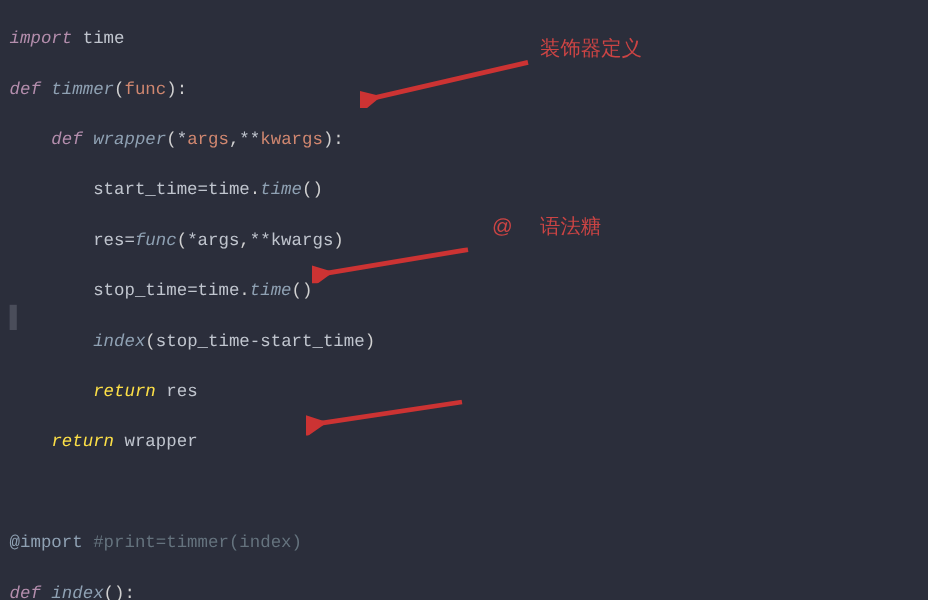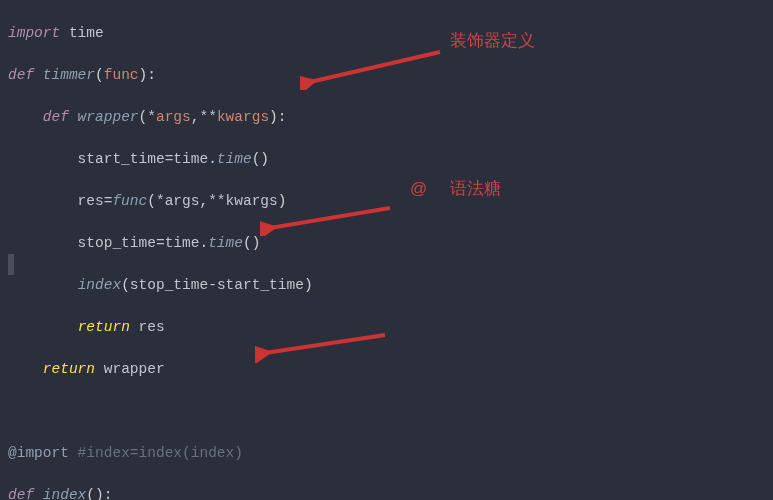--- a/index.html
+++ b/index.html
@@ -59,21 +59,21 @@
 <div class="line"><span class="kw-import">import</span><span class="module"> time</span></div>
 <div class="line"><span class="kw-def">def</span><span class="fn-name"> timmer</span><span class="punct">(</span><span class="param">func</span><span class="punct">):</span></div>
 <div class="line"><span class="kw-def">    def</span><span class="fn-name"> wrapper</span><span class="punct">(</span><span class="star">*</span><span class="param">args</span><span class="punct">,</span><span class="star">**</span><span class="kwarg">kwargs</span><span class="punct">):</span></div>
 <div class="line"><span class="var">        start_time</span><span class="op">=</span><span class="var">time</span><span class="punct">.</span><span class="fn-call">time</span><span class="punct">()</span></div>
 <div class="line"><span class="var">        res</span><span class="op">=</span><span class="fn-call">func</span><span class="punct">(</span><span class="star">*</span><span class="var">args</span><span class="punct">,</span><span class="star">**</span><span class="var">kwargs</span><span class="punct">)</span></div>
 <div class="line"><span class="var">        stop_time</span><span class="op">=</span><span class="var">time</span><span class="punct">.</span><span class="fn-call">time</span><span class="punct">()</span></div>
 <div class="line"><span>        </span><span class="builtin">index</span><span class="punct">(</span><span class="var">stop_time</span><span class="op">-</span><span class="var">start_time</span><span class="punct">)</span></div>
 <div class="line"><span>        </span><span class="kw-return">return</span><span class="var"> res</span></div>
 <div class="line"><span>    </span><span class="kw-return">return</span><span class="var"> wrapper</span></div>
 <div class="line"></div>
-<div class="line"><span class="decorator">@import</span><span class="comment"> #index=index(index)</span></div>
+<div class="line"><span class="decorator">@import</span><span class="comment"> #print=timmer(index)</span></div>
 <div class="line"><span class="kw-def">def</span><span class="fn-name"> index</span><span class="punct">():</span></div>
 <div class="gutter-marker" style="top:252px;"></div>
 
 
 
 
 
 
 
 

